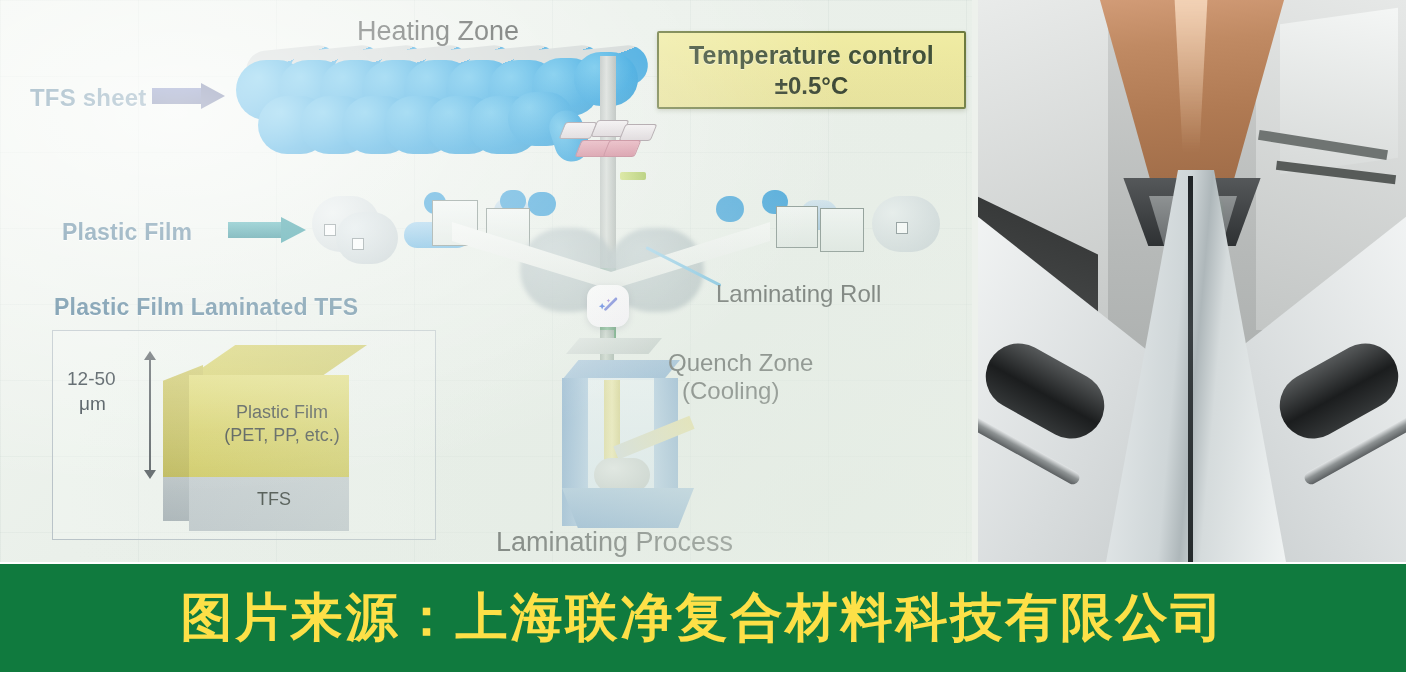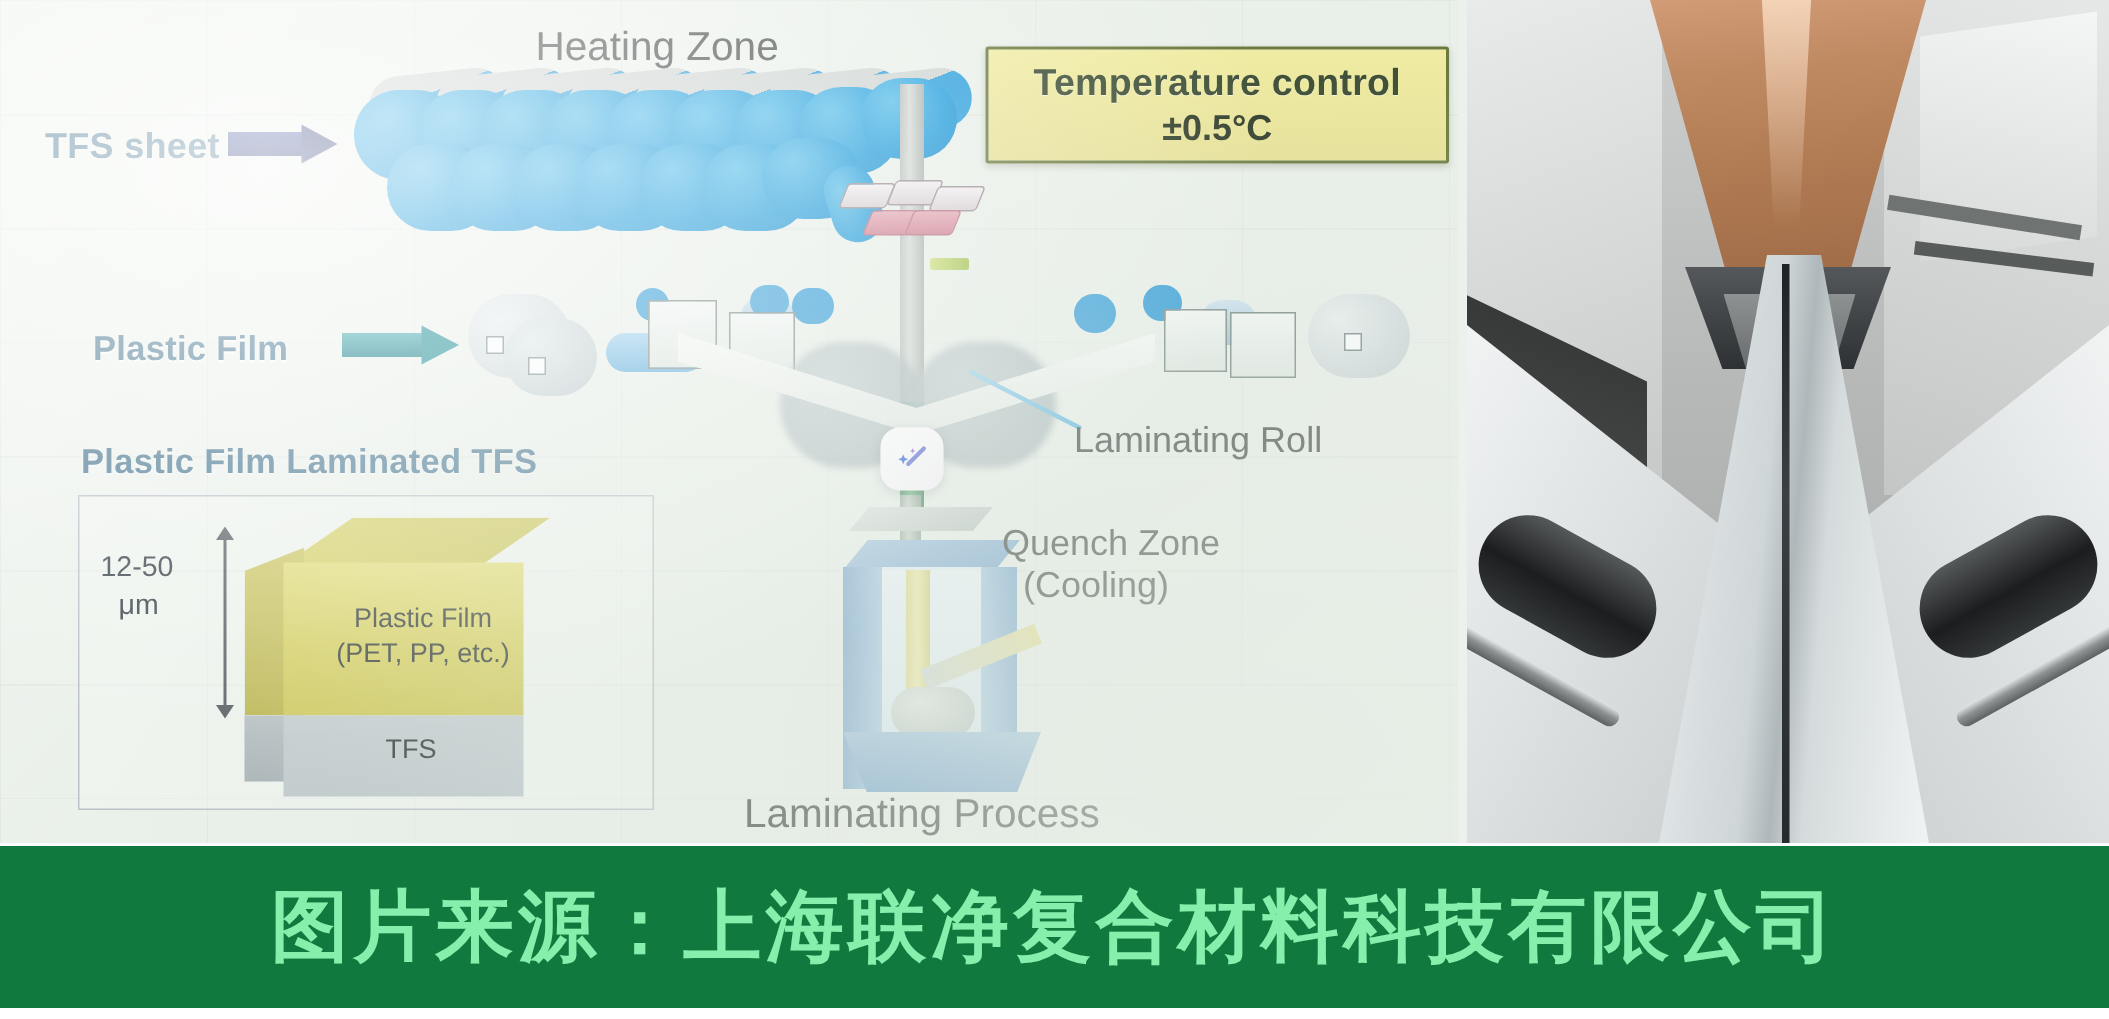--- a/index.html
+++ b/index.html
@@ -309,21 +309,21 @@
   #ph-darkTopR{right:0;top:312px;width:112px;height:96px;
     background:linear-gradient(200deg,#1d1f20,#3c4041);
     clip-path:polygon(100% 0,0 40%,30% 100%,100% 70%);}
 
   
   #footer-banner{
     position:absolute;left:0;top:564px;width:1406px;height:108px;
     background:#107a3e;display:flex;align-items:center;justify-content:center;
   }
   #footer-text{
-    color:#86efac;font-size:52px;font-weight:bold;letter-spacing:3px;
+    color:#fde047;font-size:52px;font-weight:bold;letter-spacing:3px;
     font-family:"DejaVu Sans","Liberation Sans",sans-serif;
     white-space:nowrap;
   }
   #footer-strip{position:absolute;left:0;top:672px;width:1406px;height:7px;background:#ffffff;}
   #divider-gap{position:absolute;left:972px;top:0;width:6px;height:562px;background:#edf1ec;}
 </style>
 </head>
 <body>
 
 <div id="stage">

